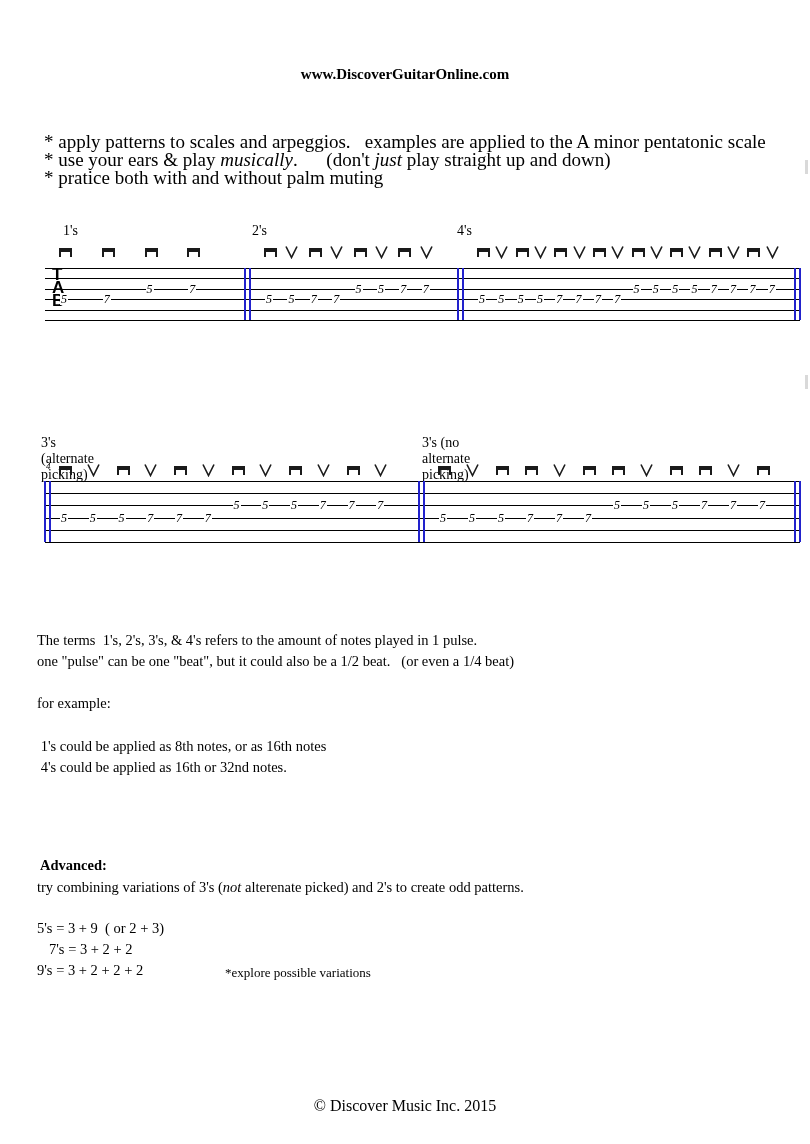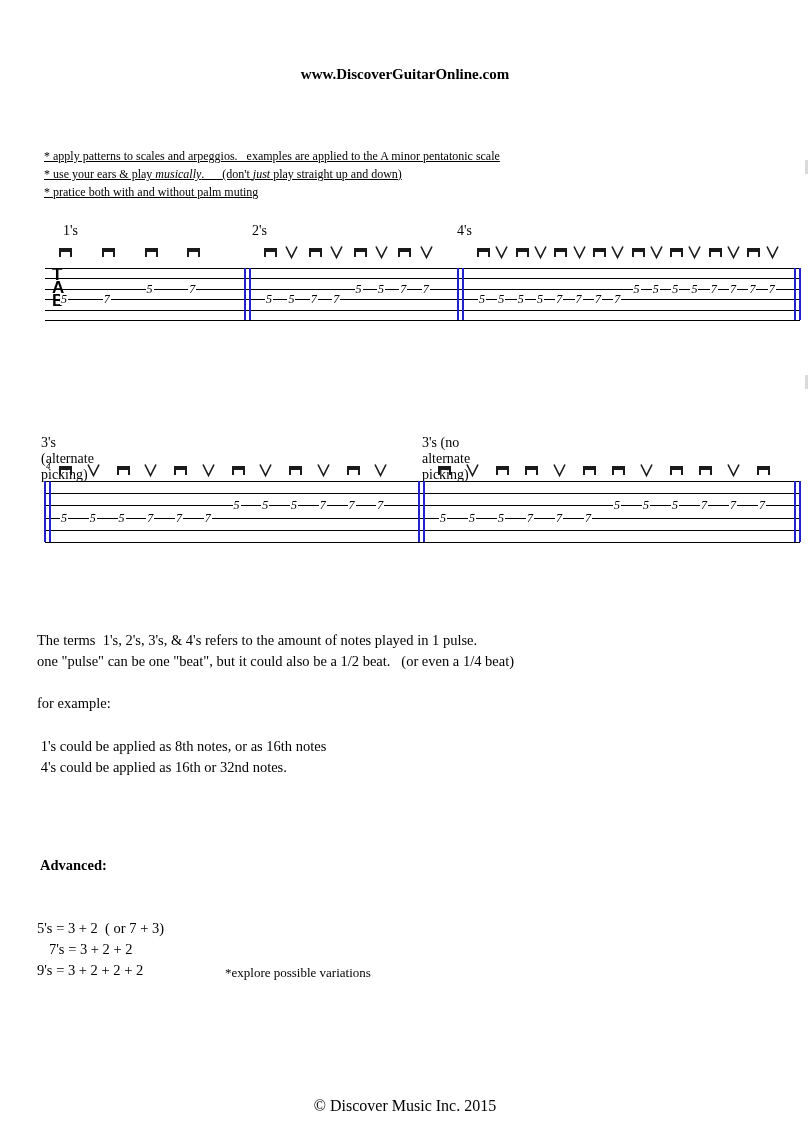--- a/index.html
+++ b/index.html
@@ -14,21 +14,21 @@
   .title{
     position:absolute;left:0;top:18px;width:810px;text-align:center;
     font-size:34px;font-weight:bold;letter-spacing:0.2px;
   }
   .subtitle{
     position:absolute;left:0;top:66px;width:810px;text-align:center;
     font-size:15px;font-weight:bold;
   }
 
   
-  .notes{position:absolute;left:44px;top:147px;font-size:12px;line-height:18px;text-decoration:underline;}
+  .notes{position:absolute;left:44px;top:133px;font-size:19px;line-height:18px;}
   .notes div{white-space:pre;}
   .it{font-style:italic;}
 
   
   .system{position:absolute;}
   .staff{position:absolute;left:0;top:0;}
   .sline{position:absolute;height:1px;background:#000;left:0;}
   .bar-pair{position:absolute;}
   .bar-pair i{position:absolute;top:0;width:2px;height:100%;background:#2222cc;display:block;}
 
@@ -343,20 +343,21 @@
       </div>
   </div>
 
   <div class="txt" style="left:37px;top:630px;">The terms  1's, 2's, 3's, &amp; 4's refers to the amount of notes played in 1 pulse.</div>
   <div class="txt" style="left:37px;top:651px;">one "pulse" can be one "beat", but it could also be a 1/2 beat.   (or even a 1/4 beat)</div>
   <div class="txt" style="left:37px;top:693px;">for example:</div>
   <div class="txt" style="left:37px;top:736px;"> 1's could be applied as 8th notes, or as 16th notes</div>
   <div class="txt" style="left:37px;top:757px;"> 4's could be applied as 16th or 32nd notes.</div>
 
   <div class="txt bold" style="left:40px;top:855px;">Advanced:</div>
-
-  <div class="txt" style="left:37px;top:918px;">5's = 3 + 2  ( or 7 + 3)</div>
+  <div class="txt" style="left:37px;top:877px;"><span>try combining variations of 3's (</span><span class="it">not</span><span> alterenate picked) and 2's to create odd patterns.</span></div>
+
+  <div class="txt" style="left:37px;top:918px;">5's = 3 + 9  ( or 2 + 3)</div>
   <div class="txt" style="left:37px;top:939px;margin-left:12px;">7's = 3 + 2 + 2</div>
   <div class="txt" style="left:37px;top:960px;">9's = 3 + 2 + 2 + 2</div>
   <div class="txt" style="left:225px;top:962px;font-size:13px;">*explore possible variations</div>
 
   <div class="footer" style="top:1097px;">© Discover Music Inc. 2015</div>
 </div>
 
 </body></html>

